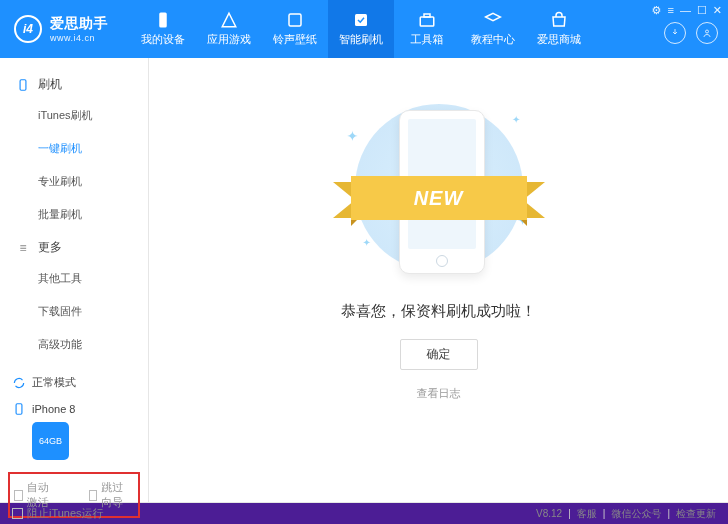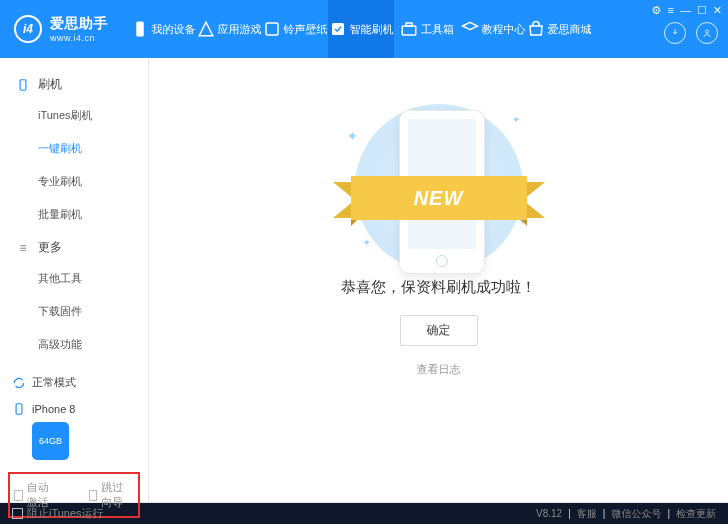--- a/index.html
+++ b/index.html
@@ -4,21 +4,21 @@
 <style>
 * { margin: 0; padding: 0; box-sizing: border-box; font-family: "Microsoft YaHei", Arial, sans-serif; }
 body { width: 728px; height: 524px; overflow: hidden; background: #fff; }
 
 .header { height: 58px; background: #1e90ff; display: flex; align-items: center; color: #fff; position: relative; }
 .brand { display: flex; align-items: center; padding: 0 14px; gap: 8px; }
 .logo-circ { width: 28px; height: 28px; border: 2px solid #fff; border-radius: 50%; display: flex; align-items: center; justify-content: center; font: italic 700 12px/1 sans-serif; color:#fff;text-align:center; }
 .brand-text .t1 { font-size: 14px; font-weight: 700; letter-spacing: .5px; }
 .brand-text .t2 { font-size: 9px; opacity: .9; letter-spacing: .5px; }
 .tabs { display: flex; height: 100%; margin-left: 8px; }
-.tab { width: 66px; display: flex; align-items: center; justify-content: center; gap: 3px; font-size: 11px; cursor: pointer; }
+.tab { width: 66px; display: flex; flex-direction: column; align-items: center; justify-content: center; gap: 3px; font-size: 11px; cursor: pointer; }
 .tab.active { background: #1178e8; }
 .tab-icon { width: 18px; height: 18px; display: flex; align-items: center; justify-content: center; }
 .tab-icon svg { fill: #fff; }
 .win-controls { position: absolute; top: 4px; right: 6px; display: flex; gap: 6px; }
 .win-controls span { font-size: 11px; color: #fff; cursor: pointer; opacity:.9; }
 .hdr-right { position: absolute; right: 10px; top: 22px; display: flex; gap: 10px; }
 .hdr-right .circ { width: 22px; height: 22px; border: 1.5px solid rgba(255,255,255,.8); border-radius: 50%; display:flex;align-items:center;justify-content:center; cursor:pointer; }
 .hdr-right svg { stroke: #fff; fill: none; stroke-width: 1.5; }
 
 .body { display: flex; height: 444px; }
@@ -44,25 +44,25 @@
 .phone .home{position:absolute;bottom:6px;left:50%;transform:translateX(-50%);width:12px;height:12px;border:1.5px solid #ccd8e2;border-radius:50%;}
 .spark{position:absolute;color:#9ed8f8;font-size:14px;}
 .ribbon{position:absolute;left:4px;right:4px;top:72px;height:44px;}
 .ribbon .band{position:absolute;inset:0 18px;background:#f7c948;display:flex;align-items:center;justify-content:center;font:italic 900 20px/1 sans-serif;color:#fff;letter-spacing:1px;}
 .ribbon .tail{position:absolute;width:0;height:0;border-style:solid;}
 .ribbon .tail.l{left:0;top:6px;border-width:18px 0 18px 22px;border-color:#e6b734 transparent #e6b734 transparent;}
 .ribbon .tail.r{right:0;top:6px;border-width:18px 22px 18px 0;border-color:#e6b734 transparent #e6b734 transparent;}
 .ribbon .fold{position:absolute;width:0;height:0;border-style:solid;}
 .ribbon .fold.l{left:18px;bottom:-6px;border-width:6px 6px 0 0;border-color:#c89320 transparent transparent;}
 .ribbon .fold.r{right:18px;bottom:-6px;border-width:6px 0 0 6px;border-color:#c89320 transparent transparent;}
-.msg{font-size:15px;color:#333;}
+.msg{margin-top:24px;font-size:15px;color:#333;}
 .btn{margin-top:18px;border:1px solid #d9d9d9;background:#fff;padding:6px 26px;font-size:12px;color:#444;cursor:pointer;border-radius:2px;}
 .loglink{margin-top:16px;font-size:11px;color:#999;cursor:pointer;}
 
-.footer{height:22px;border-top:1px solid #e6e6e6;display:flex;align-items:center;padding:0 12px;font-size:10px;color:#888;background:#0f172a;}
+.footer{height:22px;border-top:1px solid #e6e6e6;display:flex;align-items:center;padding:0 12px;font-size:10px;color:#888;background:#4c1d95;}
 .footer .chk{color:#888;}
 .footer .right{margin-left:auto;display:flex;gap:6px;align-items:center;justify-content:flex-end;}
 .footer .sep{color:#ccc;}
 </style>
 </head>
 <body>
 
 <div class="header">
   <div class="brand">
     <div class="logo-circ">i4</div>

